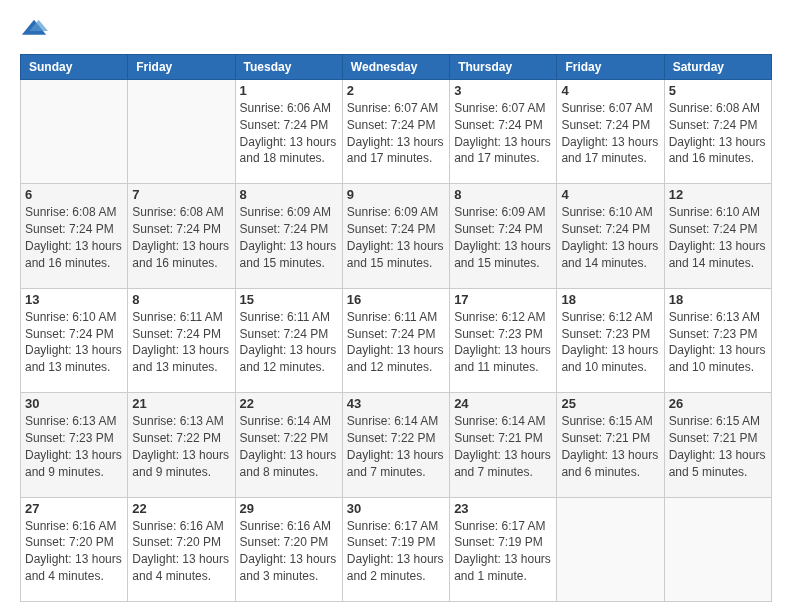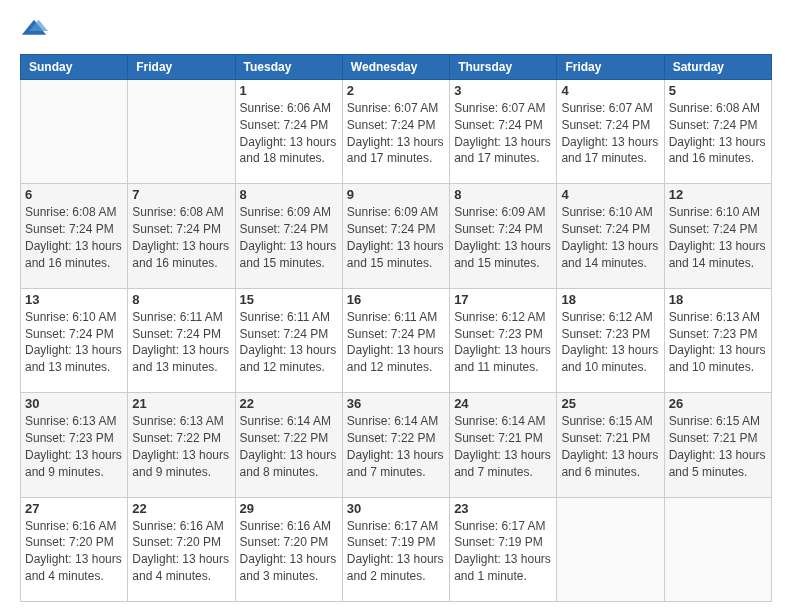--- a/index.html
+++ b/index.html
@@ -230,21 +230,21 @@
           </td>
           <td>
             <span class="day-number">21</span>
             <div class="day-info">Sunrise: 6:13 AM<br>Sunset: 7:22 PM<br>Daylight: 13 hours and 9 minutes.</div>
           </td>
           <td>
             <span class="day-number">22</span>
             <div class="day-info">Sunrise: 6:14 AM<br>Sunset: 7:22 PM<br>Daylight: 13 hours and 8 minutes.</div>
           </td>
           <td>
-            <span class="day-number">36</span>
+            <span class="day-number">43</span>
             <div class="day-info">Sunrise: 6:14 AM<br>Sunset: 7:22 PM<br>Daylight: 13 hours and 7 minutes.</div>
           </td>
           <td>
             <span class="day-number">24</span>
             <div class="day-info">Sunrise: 6:14 AM<br>Sunset: 7:21 PM<br>Daylight: 13 hours and 7 minutes.</div>
           </td>
           <td>
             <span class="day-number">25</span>
             <div class="day-info">Sunrise: 6:15 AM<br>Sunset: 7:21 PM<br>Daylight: 13 hours and 6 minutes.</div>
           </td>

